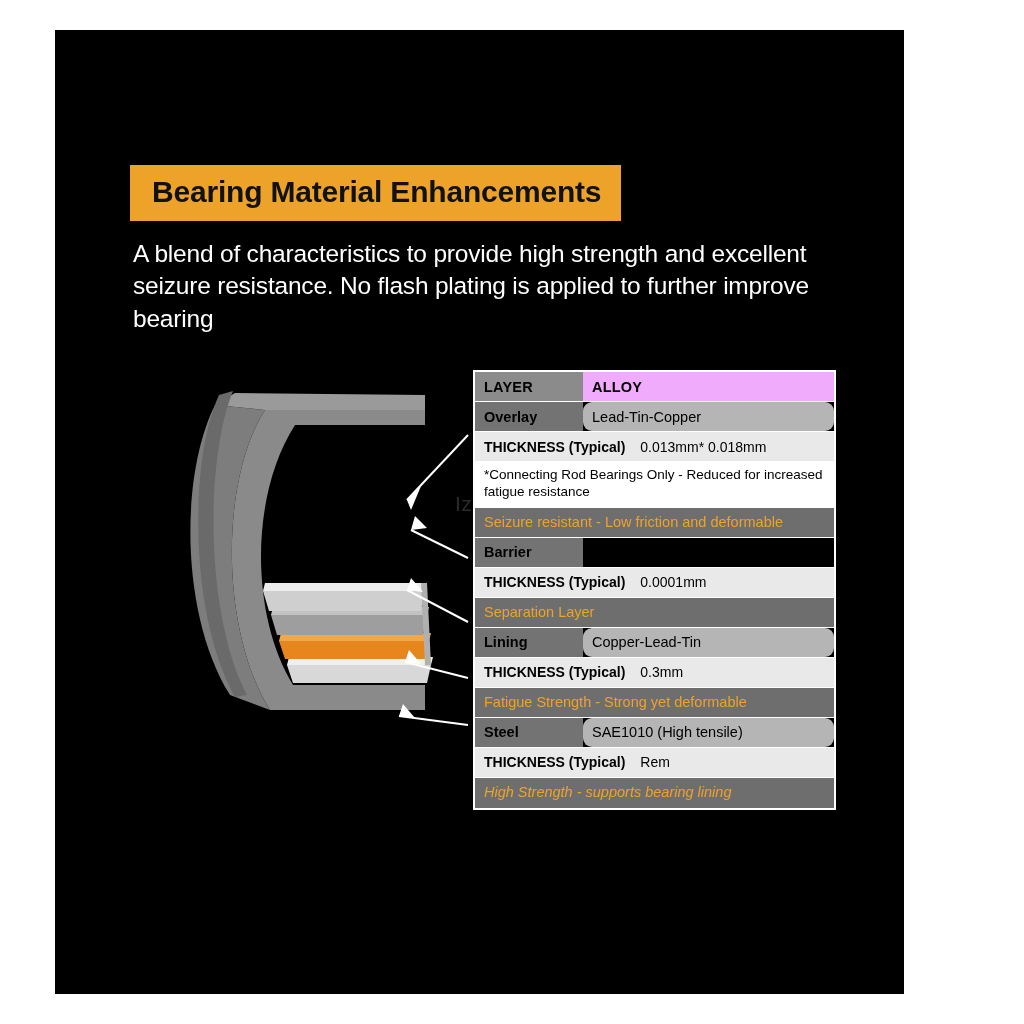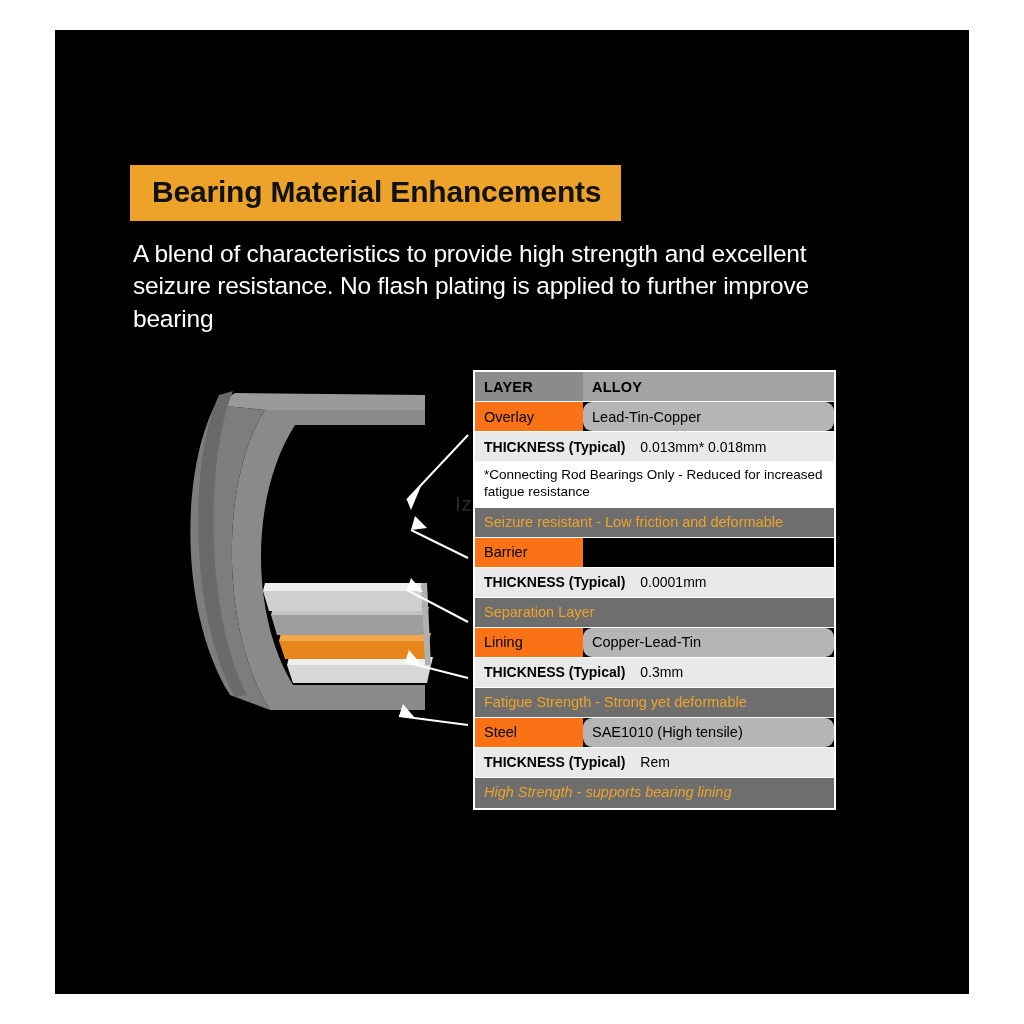--- a/index.html
+++ b/index.html
@@ -12,21 +12,21 @@
     width: 1024px;
     height: 1024px;
     background: #ffffff;
     font-family: "Liberation Sans", sans-serif;
     overflow: hidden;
   }
   .stage {
     position: absolute;
     left: 55px;
     top: 30px;
-    width: 914px;
+    width: 849px;
     height: 964px;
     background: #000000;
   }
   
   .title-band {
     position: absolute;
     left: 75px;
     top: 135px;
     background: #eda32a;
     padding: 10px 20px 12px 22px;
@@ -86,22 +86,22 @@
   }
   .cell-b {
     flex: 1 1 auto;
     padding: 6px 6px 6px 9px;
     box-sizing: border-box;
     font-size: 14.5px;
     display: flex;
     align-items: center;
   }
   .row.head .cell-a { background: #8b8b8b; color: #000; font-weight: bold; letter-spacing: .2px;}
-  .row.head .cell-b { background: #a3a3a3; color: #000; font-weight: bold; letter-spacing: .2px;}
-  .row.layer .cell-a { background: #f97316; color: #000; font-weight: normal; }
+  .row.head .cell-b { background: #f0abfc; color: #000; font-weight: bold; letter-spacing: .2px;}
+  .row.layer .cell-a { background: #737373; color: #000; font-weight: bold; }
   .row.layer .cell-b { background: #b5b5b5; color: #000; border-radius: 9px; }
   .row.thick {
     background: #e9e9e9;
     color: #000;
   }
   .row.thick .cell-full {
     padding: 6px 6px 6px 9px;
     font-size: 14px;
     display: flex;
     align-items: center;

